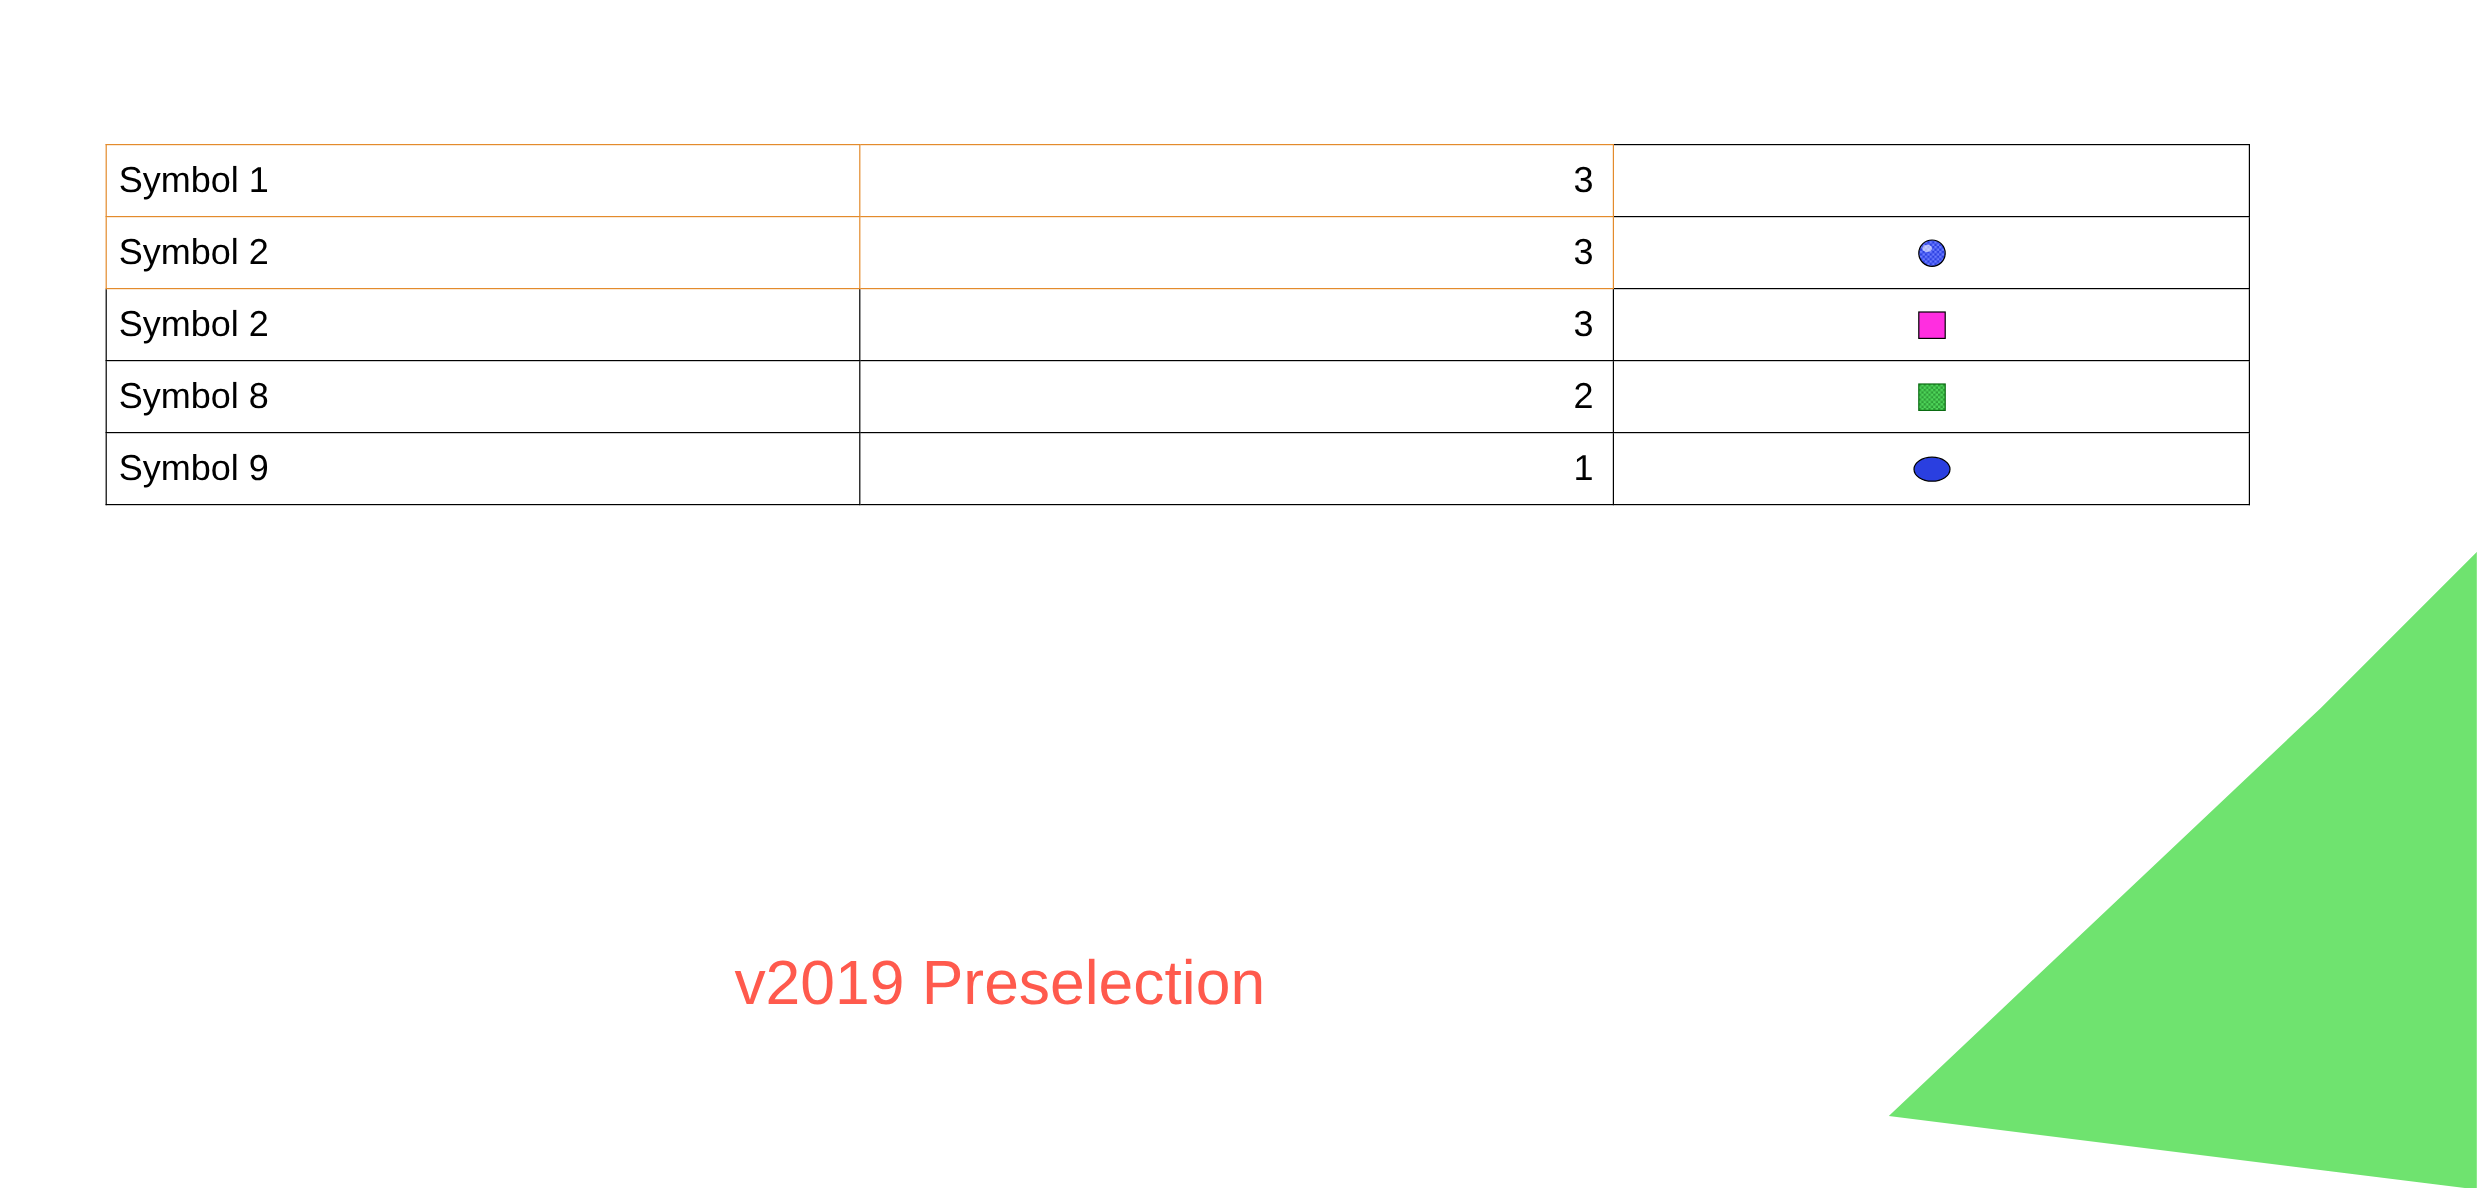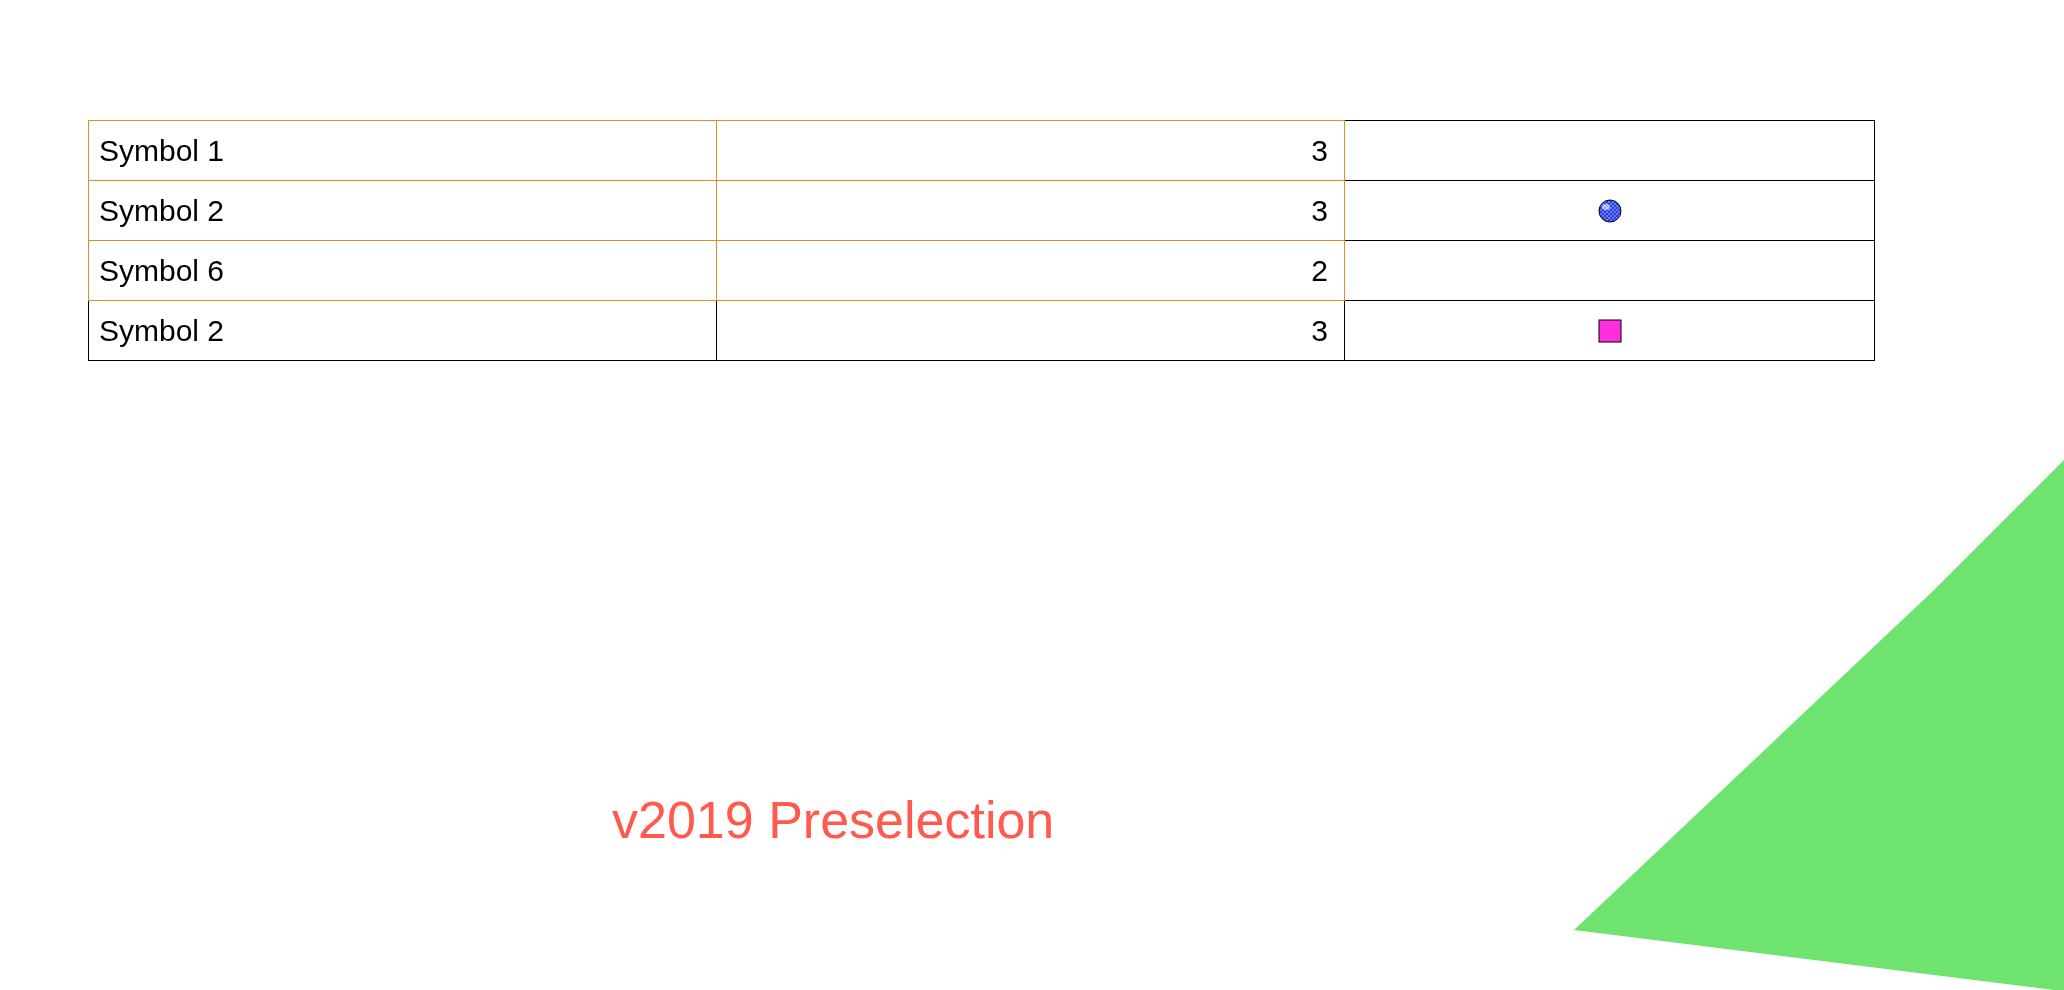--- a/index.html
+++ b/index.html
@@ -99,31 +99,51 @@
             <rect width="4" height="4" fill="#2a3fe0"></rect>
             <rect width="2" height="2" fill="#6a7aff"></rect>
             <rect x="2" y="2" width="2" height="2" fill="#6a7aff"></rect>
           </pattern>
         </defs>
         <circle cx="14" cy="14" r="11" fill="url(#pChk)" stroke="#000" stroke-width="1"></circle>
         <ellipse cx="10" cy="10" rx="4" ry="3" fill="#ffffff" opacity="0.6"></ellipse>
       </svg>
             </span></td>
         </tr>
-        <tr class="sel">
-          <td class="col-name">Symbol 6</td>
-          <td class="col-count">2</td>
-          <td class="col-icon"><span class="icon-holder"></span></td>
-        </tr>
         <tr class="">
           <td class="col-name">Symbol 2</td>
           <td class="col-count">3</td>
           <td class="col-icon"><span class="icon-holder">
               <svg width="30" height="30" viewBox="0 0 30 30">
         <rect x="4" y="4" width="22" height="22" fill="#ff2ee0" stroke="#000" stroke-width="1"></rect>
+      </svg>
+            </span></td>
+        </tr>
+        <tr class="">
+          <td class="col-name">Symbol 8</td>
+          <td class="col-count">2</td>
+          <td class="col-icon"><span class="icon-holder">
+              <svg width="30" height="30" viewBox="0 0 30 30">
+        <defs>
+          <pattern id="pG" width="4" height="4" patternUnits="userSpaceOnUse">
+            <rect width="4" height="4" fill="#4fd65a"></rect>
+            <rect width="2" height="2" fill="#2e9e38"></rect>
+            <rect x="2" y="2" width="2" height="2" fill="#2e9e38"></rect>
+          </pattern>
+        </defs>
+        <rect x="4" y="4" width="22" height="22" fill="url(#pG)" stroke="#0a6b12" stroke-width="1"></rect>
+      </svg>
+            </span></td>
+        </tr>
+        <tr class="">
+          <td class="col-name">Symbol 9</td>
+          <td class="col-count">1</td>
+          <td class="col-icon"><span class="icon-holder">
+              <svg width="36" height="28" viewBox="0 0 36 28">
+        <ellipse cx="18" cy="14" rx="15" ry="10" fill="#2a3fe0" stroke="#000" stroke-width="1"></ellipse>
       </svg>
             </span></td>
         </tr>
       </tbody>
   </table>
 </div>
 
 <div class="caption">v2019 Preselection</div>
 
 </body></html>

